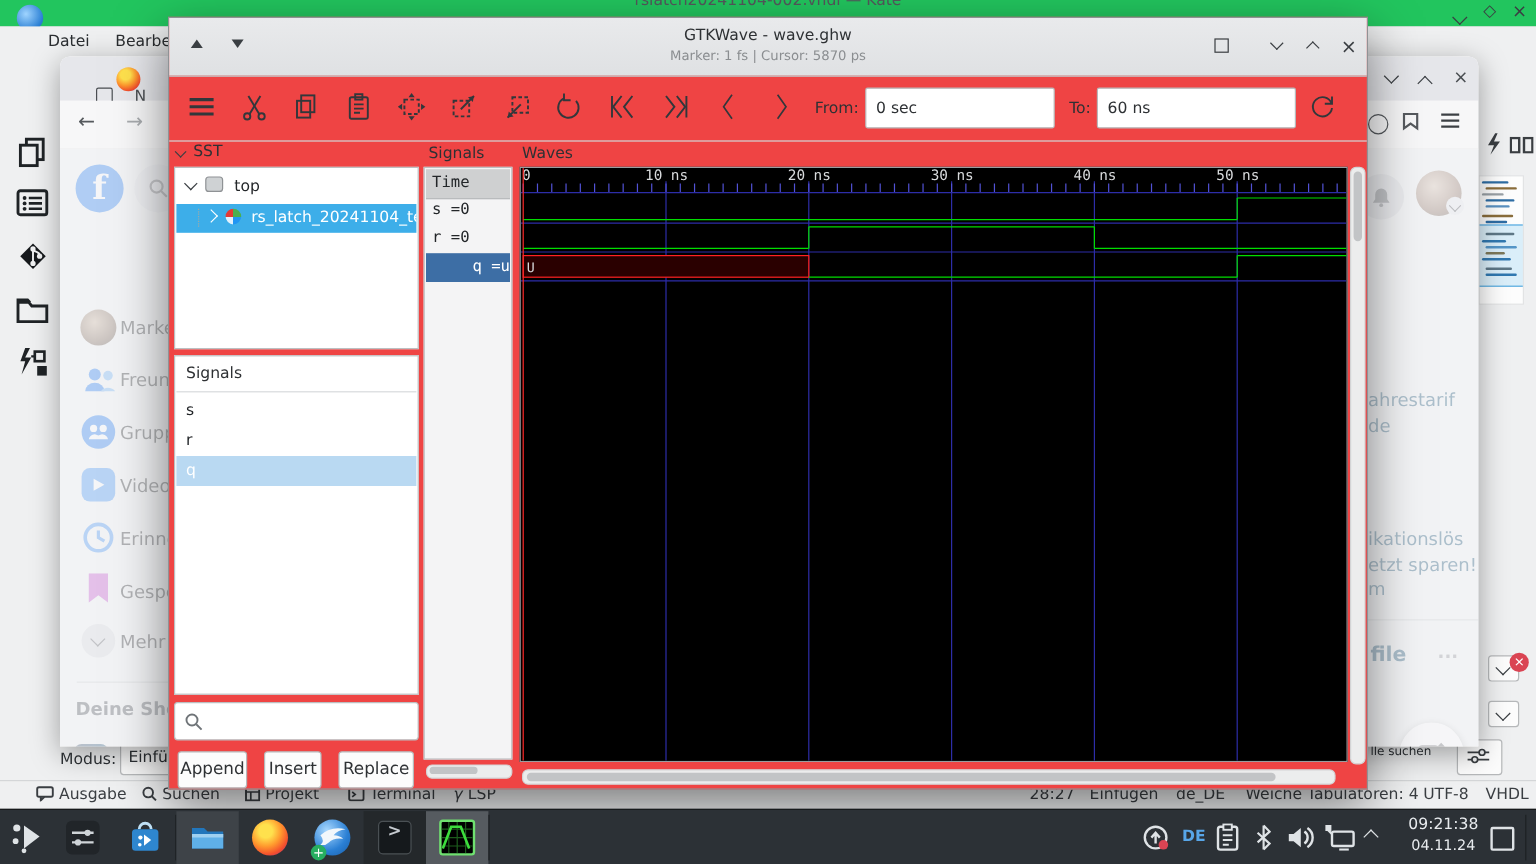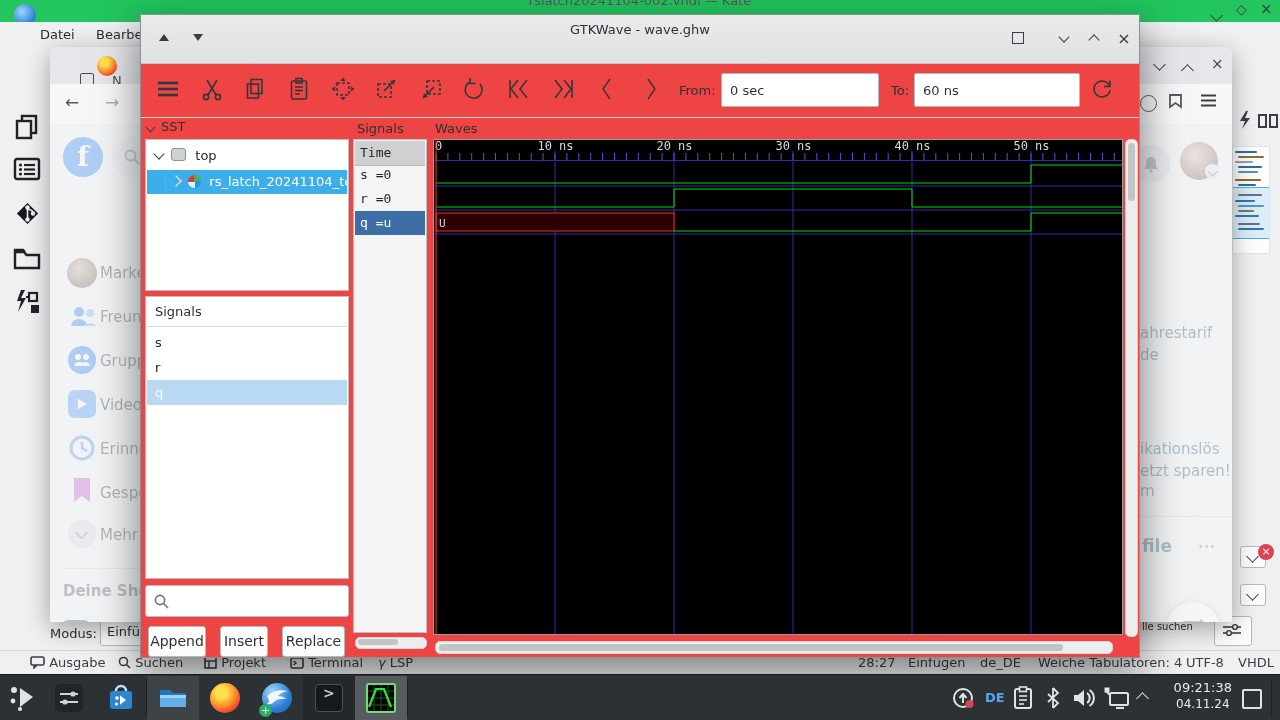--- a/index.html
+++ b/index.html
@@ -302,20 +302,21 @@
         </div>
       </div>
     </div>
   </div>
 
   <div class="gtkw abs">
     <div class="gtkw-titlebar">
       <span class="wbtn" style="left:12px;"><span class="tri up"></span></span>
       <span class="wbtn" style="left:46px;"><span class="tri down"></span></span>
       <div class="gtkw-title">GTKWave - wave.ghw</div>
+      <div class="gtkw-sub">Marker: 1 fs | Cursor: 5870 ps</div>
       <span class="wbtn" style="left:866px;"><span style="display:inline-block;width:10px;height:10px;border:1.6px solid #3a3e42;margin-top:3px;"></span></span>
       <span class="wbtn" style="left:912px;"><span class="chev down"></span></span>
       <span class="wbtn" style="left:942px;"><span class="chev up"></span></span>
       <span class="wbtn" style="left:972px;font-size:16px;">×</span>
     </div>
 
     <div class="gtkw-toolbar">
       <span class="tb-icn" style="left:14px;"><svg width="26" height="26" viewBox="0 0 26 26">
             <g stroke-width="2.6">
               <line x1="3" y1="7" x2="23" y2="7"></line>
@@ -419,21 +420,21 @@
 
     <div class="gbtn" style="left:7px;width:58px;">Append</div>
     <div class="gbtn" style="left:79px;width:48px;">Insert</div>
     <div class="gbtn" style="left:141px;width:63px;">Replace</div>
 
     <span class="frame-label" style="left:216px;top:106px;">Signals</span>
     <div class="panel" style="left:212px;top:124px;width:74px;height:494px;background:#f4f4f5;">
       <div class="sigrow mono" style="top:1px;background:#cfd0d1;border-bottom:1px solid #b9bbbd;">Time</div>
       <div class="sigrow mono" style="top:23px;">s =0</div>
       <div class="sigrow mono" style="top:47px;">r =0</div>
-      <div class="sigrow mono sel" style="top:71px;">q =u</div>
+      <div class="sigrow mono sel" style="top:71px;text-align:right;">q =u</div>
     </div>
     <div class="sbar" style="left:214px;top:622px;width:70px;height:10px;">
       <div class="sthumb" style="left:2px;top:1px;width:40px;height:6px;"></div>
     </div>
 
     <span class="frame-label" style="left:294px;top:106px;">Waves</span>
     <div class="panel" style="left:292px;top:124px;width:690px;height:496px;background:#000;border-color:#9a9da0;">
       <svg id="wave-svg" width="688" height="494">
           <rect x="0" y="0" width="688" height="494" fill="#000000"></rect>
           <line x1="121" y1="11" x2="121" y2="494" stroke="#2d2da8"></line>

